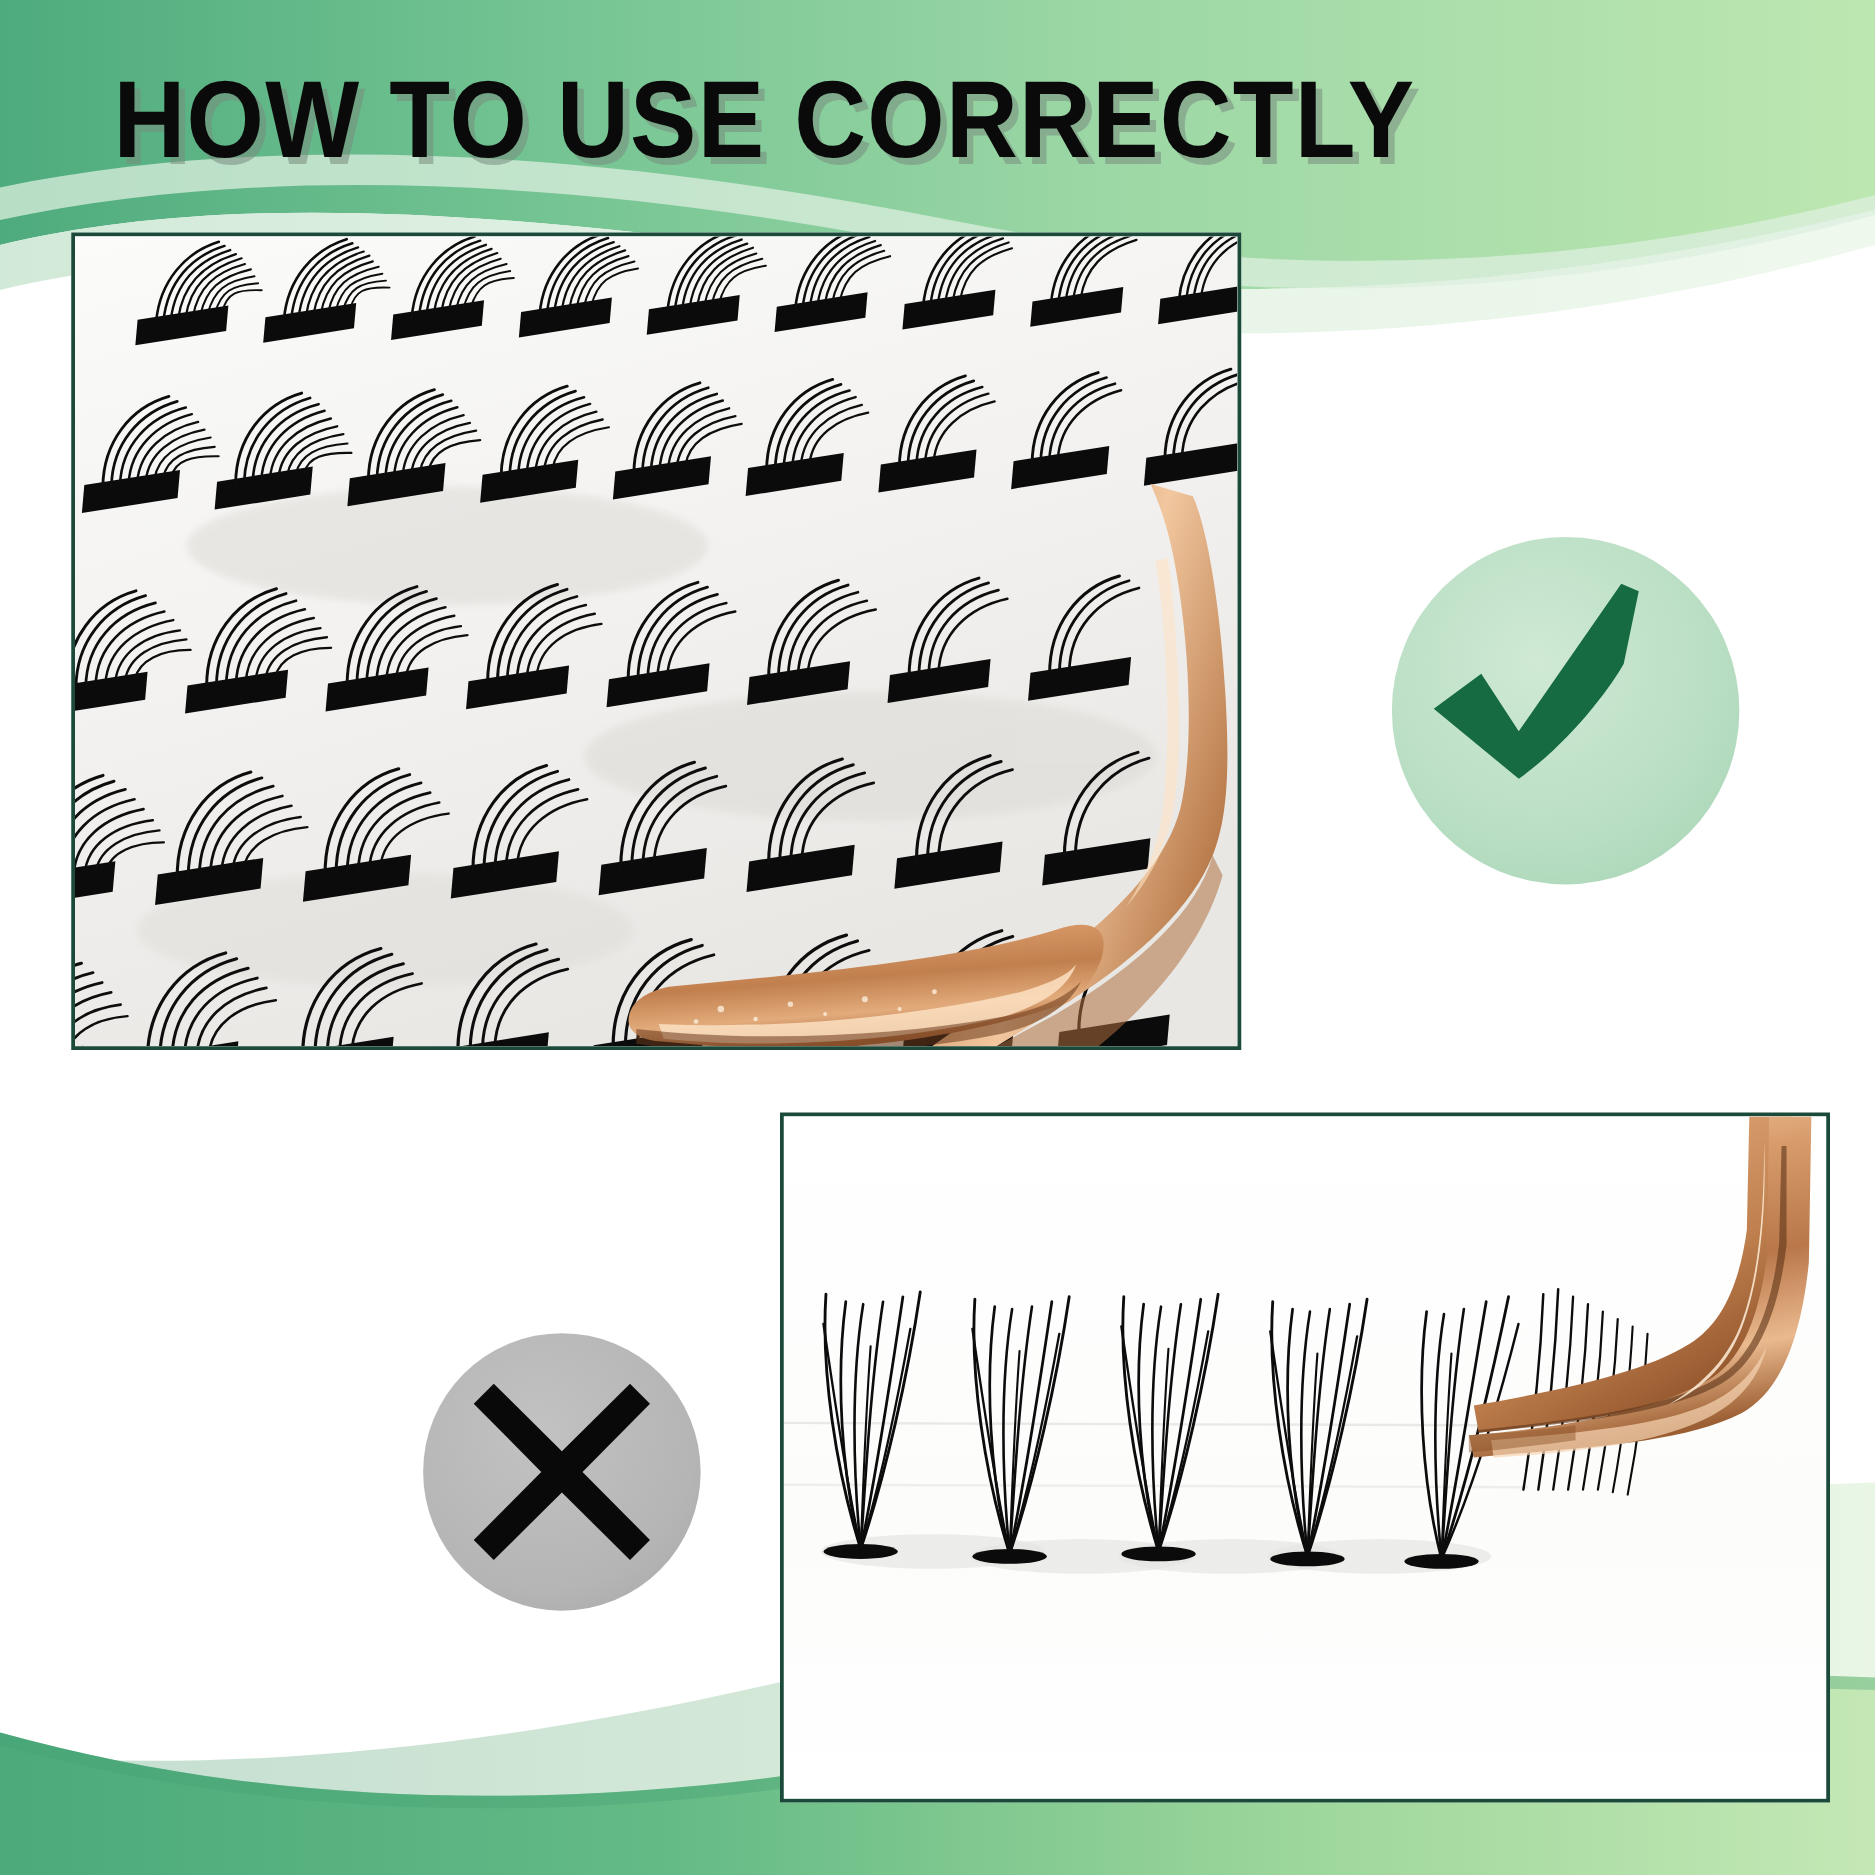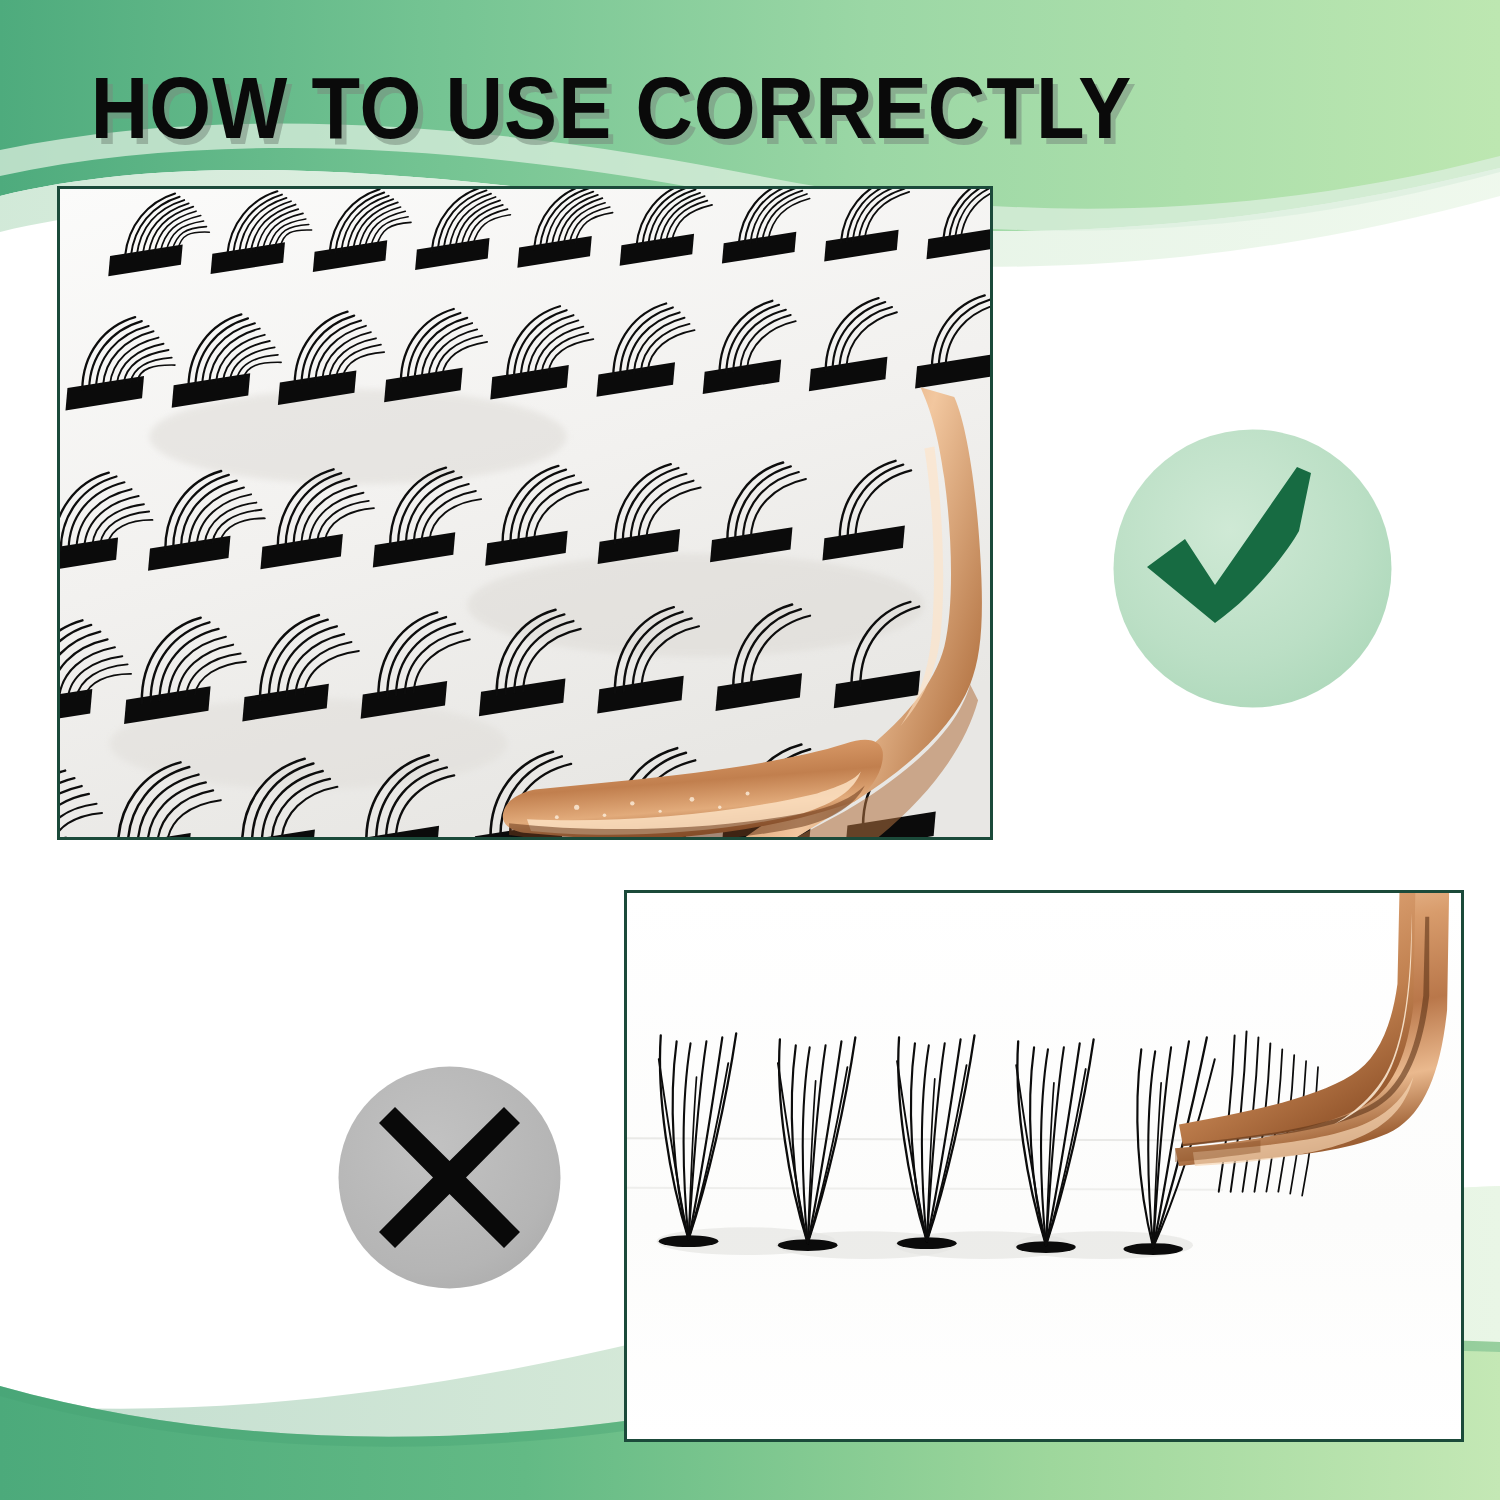--- a/index.html
+++ b/index.html
@@ -10,21 +10,21 @@
     overflow:hidden;
     position:relative;
   }
   .stage{position:absolute;inset:0;width:1500px;height:1500px;overflow:hidden;background:#fff;}
 
   
   .bg-waves{position:absolute;inset:0;width:1500px;height:1500px;}
 
   
   .title-wrap{
-    position:absolute;left:0;top:64px;width:1224px;
+    position:absolute;left:0;top:52px;width:1224px;
     text-align:center;
     z-index:6;
   }
   .title{
     display:inline-block;
     font-family:"Liberation Sans", sans-serif;
     font-weight:bold;
     font-size:78px;
     line-height:78px;
     letter-spacing:1px;

